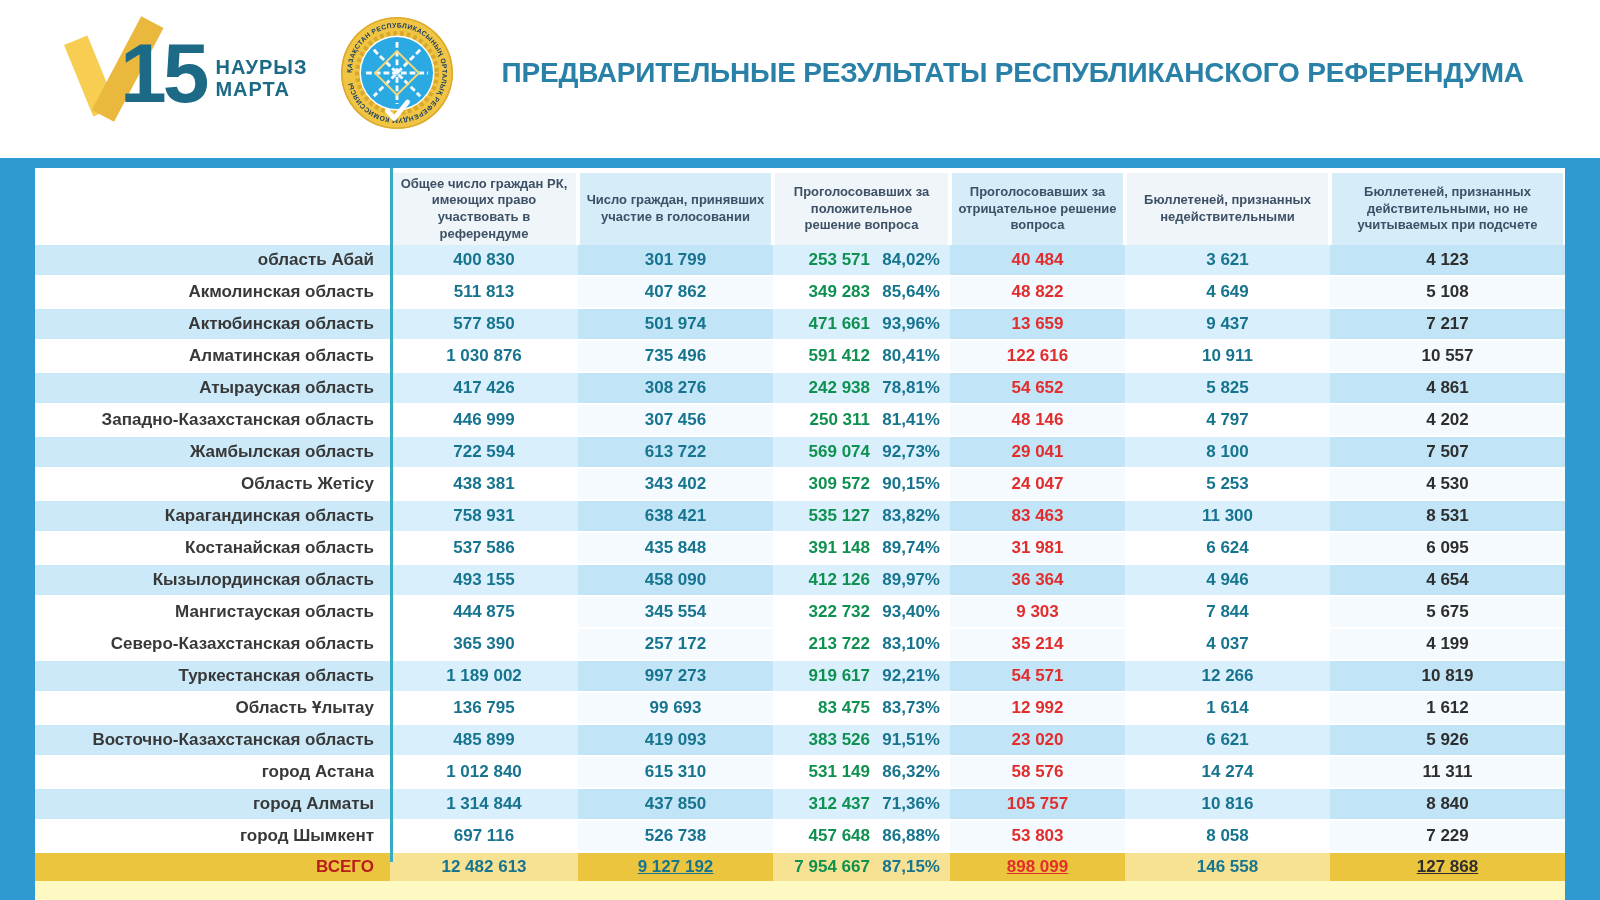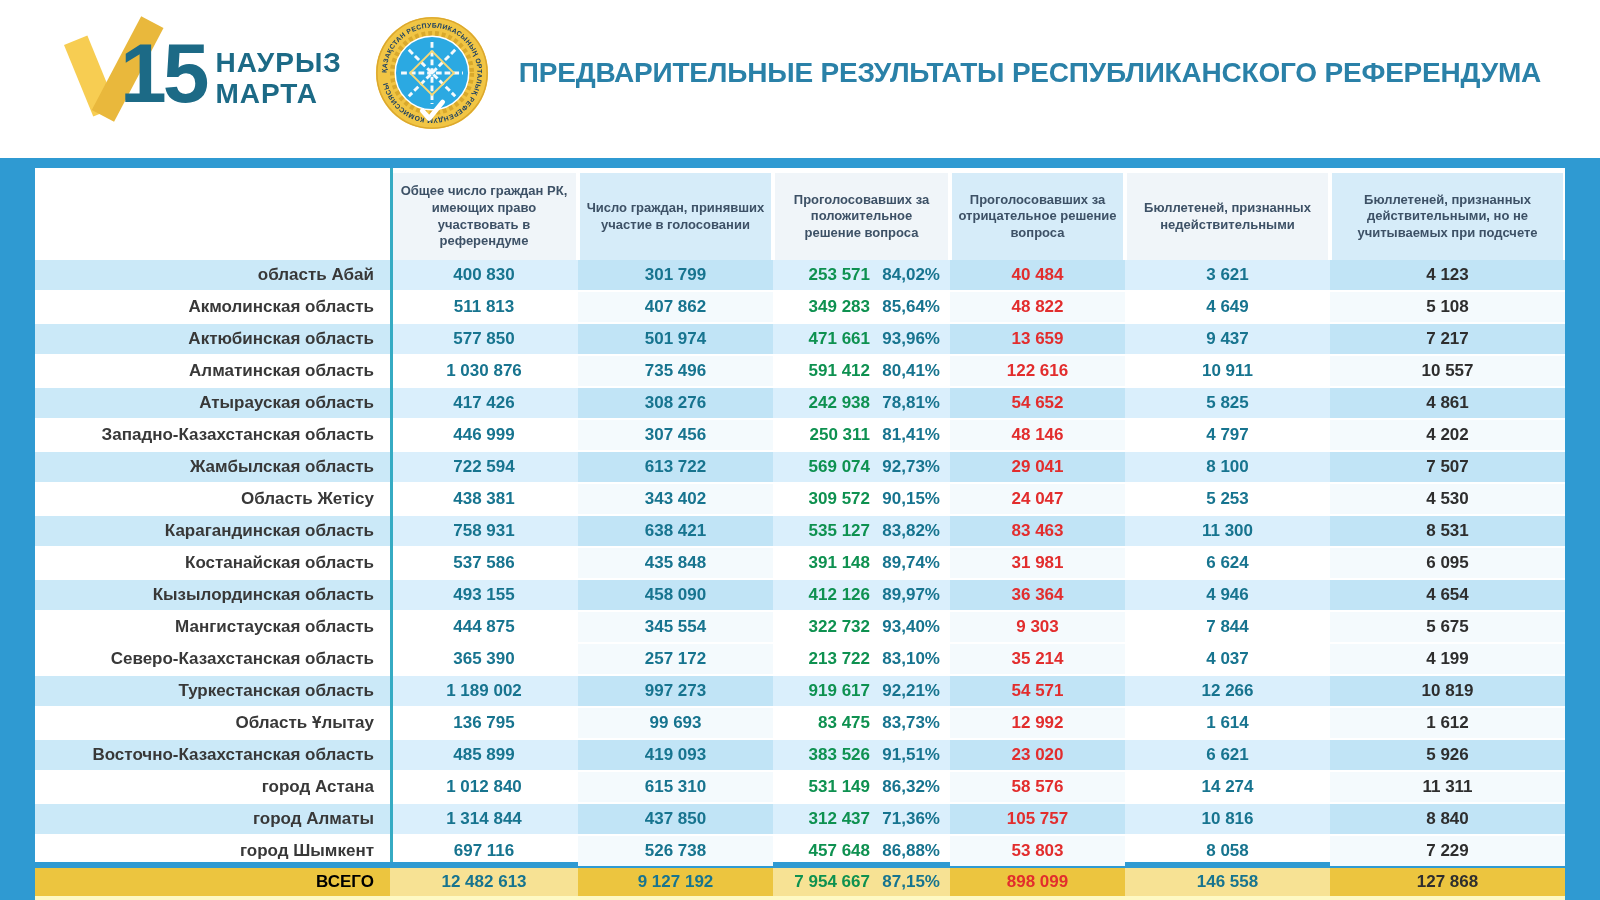--- a/index.html
+++ b/index.html
@@ -27,36 +27,36 @@
   .canvas{width:1600px;height:900px;position:relative;}
 
   
   .top-band{height:158px;background:#ffffff;display:flex;align-items:center;
     padding:0 30px 12px 58px;box-sizing:border-box;}
   .logo-date{display:flex;align-items:center;position:relative;flex:0 0 auto;}
   .check-svg{width:108px;height:116px;margin-top:-2px;}
   .big15{font-size:84px;font-weight:bold;color:var(--logo-teal);
     letter-spacing:-4px;margin-left:-46px;line-height:1;position:relative;z-index:2;}
   .date-lines{display:flex;flex-direction:column;margin-left:10px;margin-top:10px;
-    font-size:28px;font-weight:bold;color:var(--logo-teal);line-height:1.12;letter-spacing:1px;}
+    font-size:20px;font-weight:bold;color:var(--logo-teal);line-height:1.12;letter-spacing:1px;}
   .emblem{flex:0 0 auto;margin-left:32px;margin-right:10px;}
   .emblem svg{width:116px;height:116px;display:block;}
   .title{flex:1;text-align:center;font-size:28px;font-weight:bold;
     color:var(--title-color);letter-spacing:-0.2px;margin:12px;padding-right:10px;}
 
   
   .blue-area{height:742px;background:var(--blue-bg);padding:10px 35px 0 35px;box-sizing:border-box;}
   .card{width:1530px;height:694px;background:#ffffff;position:relative;}
   .vline{position:absolute;left:355px;top:0;height:100%;width:3px;
     background:var(--teal-line);z-index:5;}
 
   .grid-cols{display:grid;grid-template-columns:355px 188px 195px 177px 175px 205px 235px;}
 
   
-  .thead{height:92px;padding-top:5px;box-sizing:border-box;}
+  .thead{height:77px;padding-top:5px;box-sizing:border-box;}
   .head-box{margin:0 2px;display:flex;align-items:center;justify-content:center;
     text-align:center;font-size:13px;font-weight:bold;color:var(--head-text);
     line-height:1.28;padding:2px 6px;box-sizing:border-box;}
   .hb-light{background:var(--head-box-light);}
   .hb-blue{background:var(--head-box-blue);}
 
   
   .trow{height:30px;margin-bottom:2px;align-items:center;}
   .cell{font-size:17px;font-weight:bold;text-align:center;height:100%;
     display:flex;align-items:center;justify-content:center;box-sizing:border-box;}
@@ -68,23 +68,23 @@
   .c3-num{color:var(--num-green);}
   .c3-pct{color:var(--num-teal);min-width:68px;text-align:right;}
 
   .row-blue .c0{background:var(--row-blue-label);}
   .row-blue .c1,.row-blue .c3,.row-blue .c5{background:var(--row-blue-light);}
   .row-blue .c2,.row-blue .c4,.row-blue .c6{background:var(--row-blue-deep);}
   .row-white .c2,.row-white .c4,.row-white .c6{background:var(--row-white-band);}
 
   
   .row-total{height:28px;margin-bottom:0;}
-  .row-total .c0{background:var(--gold-deep);color:#000000;}
+  .row-total .c0{background:var(--gold-deep);color:#b91c1c;}
   .row-total .c1,.row-total .c3,.row-total .c5{background:var(--gold-light);}
-  .row-total .c2,.row-total .c4,.row-total .c6{background:var(--gold-deep);}
+  .row-total .c2,.row-total .c4,.row-total .c6{background:var(--gold-deep);text-decoration:underline;}
 
   
   .turnout-row{height:56px;align-items:center;background:#fef9c3;}
   .turnout-pct{grid-column:3;text-align:center;font-size:19px;font-weight:bold;
     color:var(--num-teal);}
 
   .emblem-ring-text{font-size:7px;font-weight:bold;fill:#1a3f63;letter-spacing:0.4px;}
 </style>
 </head>
 <body>

